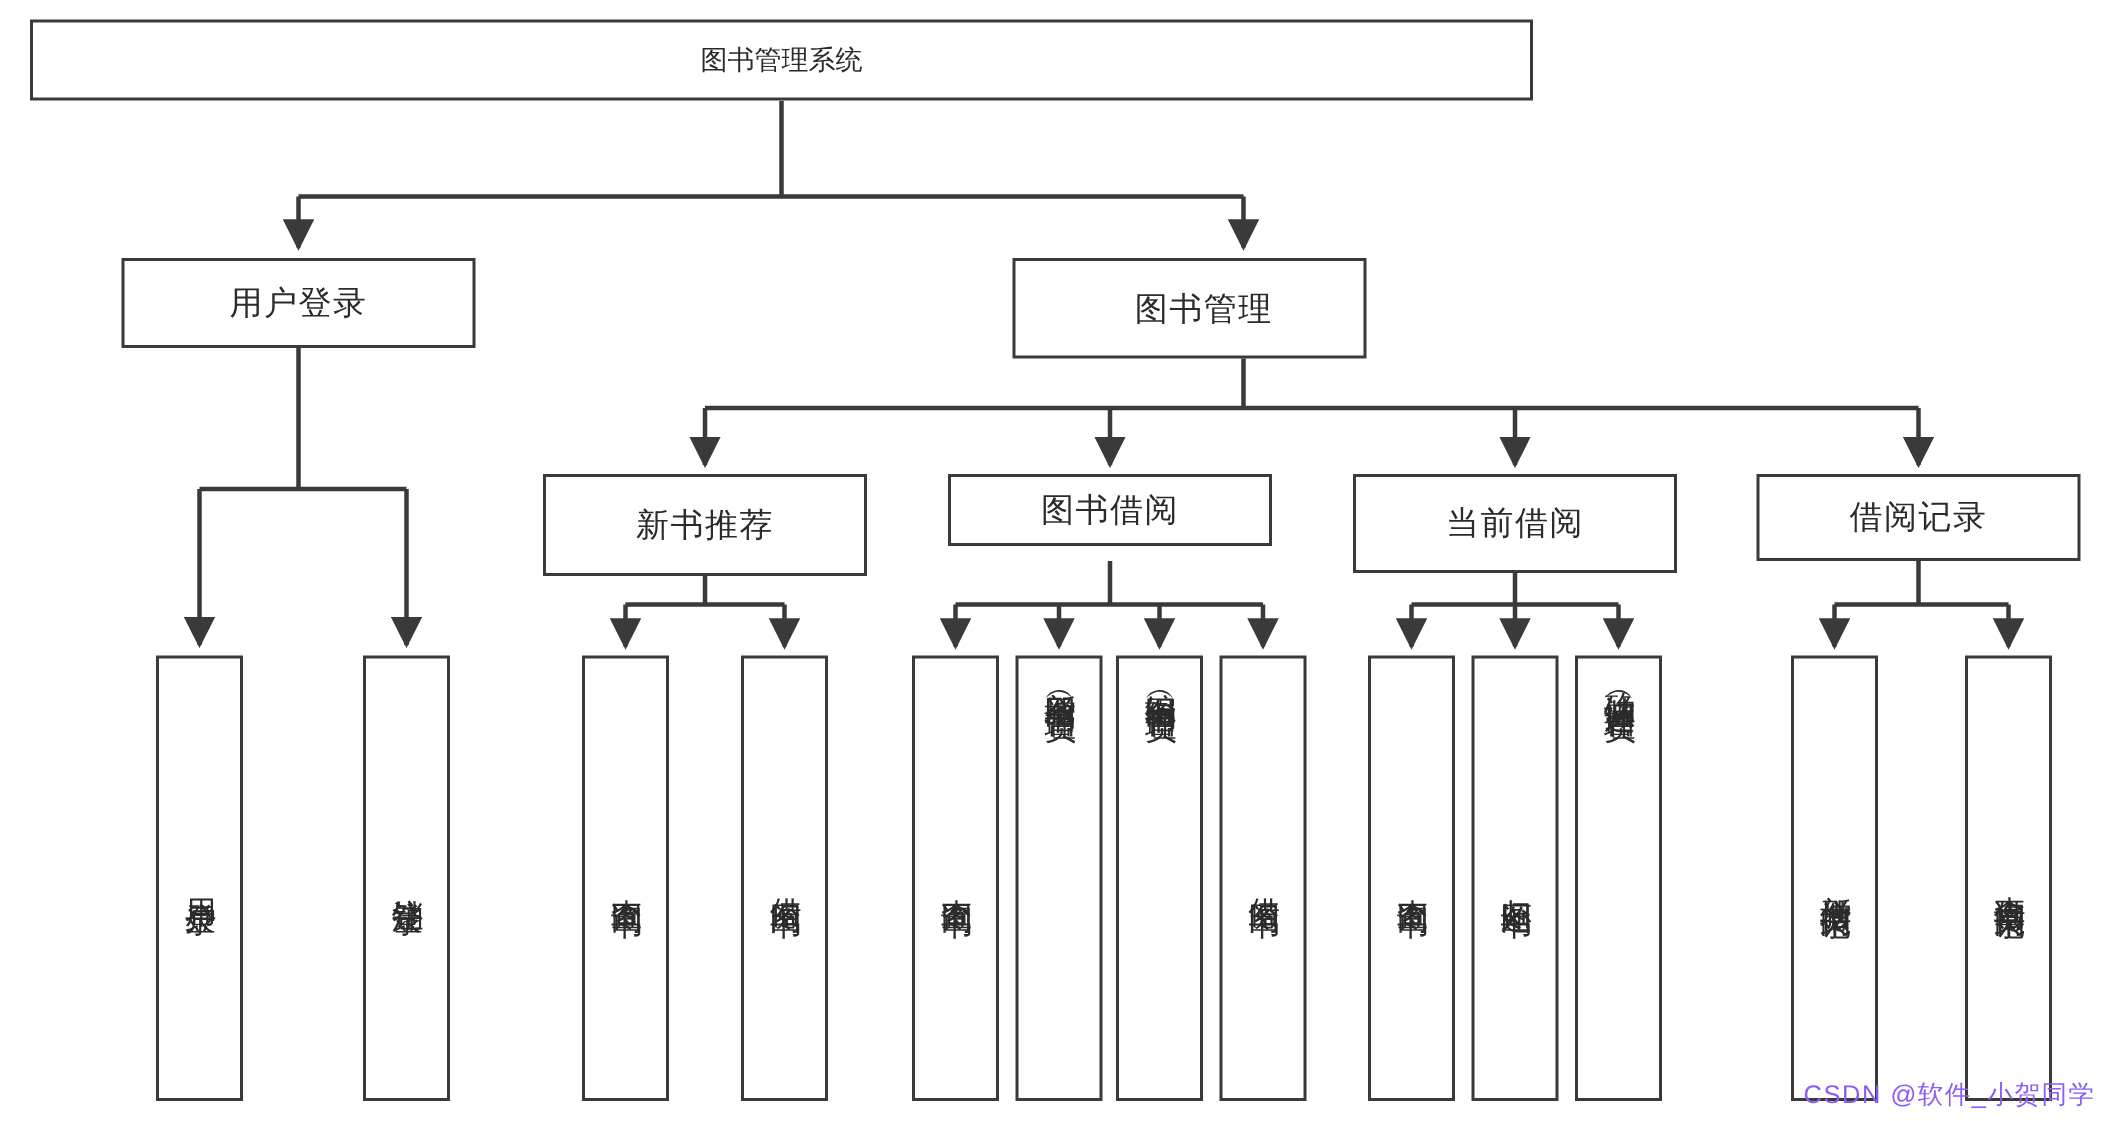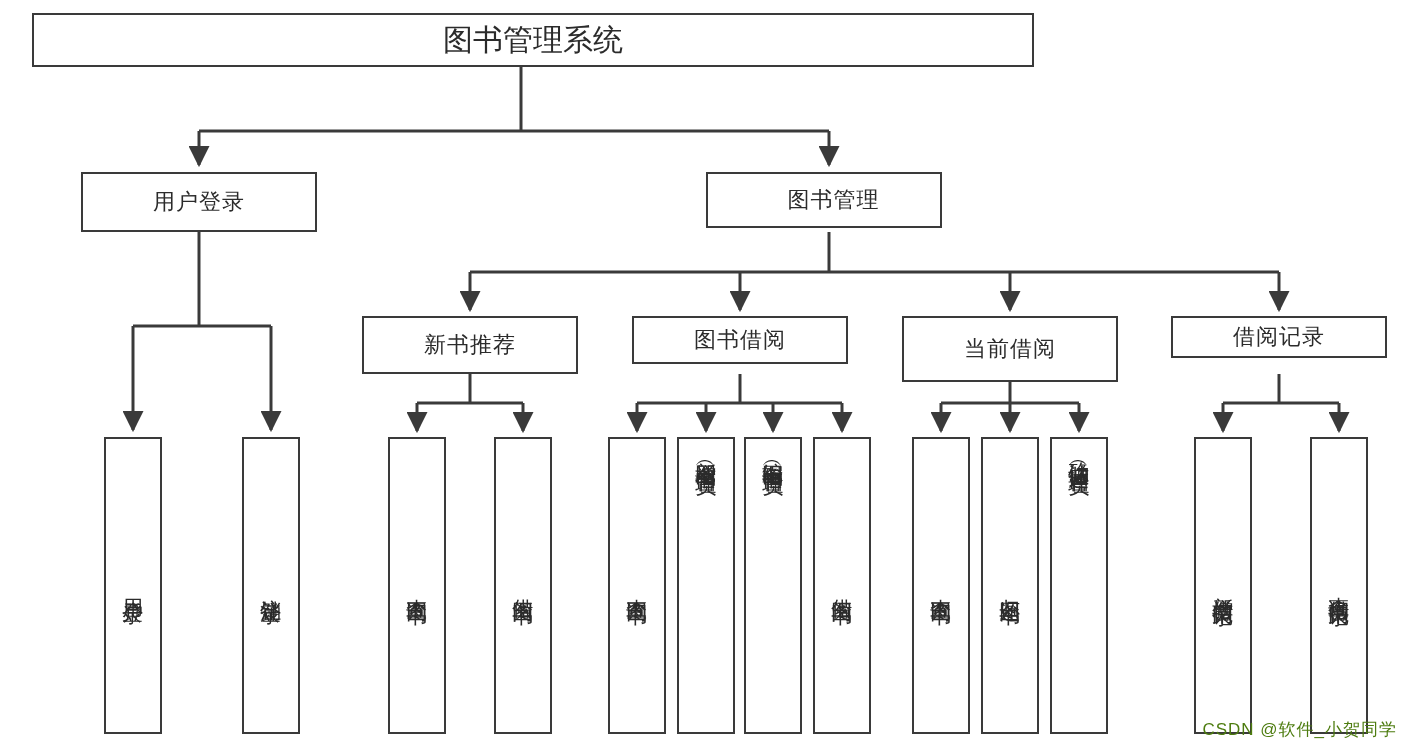--- a/index.html
+++ b/index.html
@@ -9,41 +9,41 @@
   }
   #stage{position:relative;width:1405px;height:747px;background:#fff;}
   svg#wires{position:absolute;left:0;top:0;width:1405px;height:747px;}
   .node{
     position:absolute;box-sizing:border-box;
     border:2px solid #3a3a3a;background:#ffffff;
     display:flex;align-items:center;justify-content:center;
     color:#2b2b2b;
   }
   .node.h{font-size:22px;letter-spacing:1px;}
-  .node.title{font-size:30px;margin-left:12px;}
+  .node.title{font-size:18px;}
   .leaf{
     position:absolute;box-sizing:border-box;
     border:2px solid #3a3a3a;background:#ffffff;
     display:flex;justify-content:center;
     color:#2b2b2b;
   }
   .leaf .vtxt{
     writing-mode:vertical-rl;
     text-orientation:upright;
     font-size:21px;
     line-height:1.32;
     letter-spacing:2px;
     white-space:nowrap;
     color:#2b2b2b;
   }
   .leaf.center{align-items:center;}
   .leaf.top{align-items:flex-start;padding-top:6px;}
   .watermark{
     position:absolute;right:8px;bottom:6px;
-    font-size:17px;color:#4d7c0f;letter-spacing:1px;
+    font-size:17px;color:#8b5cf6;letter-spacing:1px;
     user-select:none;white-space:nowrap;
   }
 </style>
 </head>
 <body>
 
 <div id="stage">
 
   <svg id="wires" viewBox="0 0 1405 747" xmlns="http://www.w3.org/2000/svg">
     <defs>
@@ -95,34 +95,34 @@
     </g>
   </svg>
 
   <div class="node title" style="left:20px;top:13px;width:1002px;height:54px;">
     <span>图书管理系统</span>
   </div>
 
   <div class="node h" style="left:81px;top:172px;width:236px;height:60px;">
     <span>用户登录</span>
   </div>
-  <div class="node h" style="left:706px;top:172px;width:236px;height:56px;padding-left:19px;">
+  <div class="node h" style="left:675px;top:172px;width:236px;height:67px;padding-left:19px;">
     <span>图书管理</span>
   </div>
 
-  <div class="node h" style="left:362px;top:316px;width:216px;height:58px;align-items:center;">
+  <div class="node h" style="left:362px;top:316px;width:216px;height:68px;align-items:center;">
     <span>新书推荐</span>
   </div>
   <div class="node h" style="left:632px;top:316px;width:216px;height:48px;">
     <span>图书借阅</span>
   </div>
   <div class="node h" style="left:902px;top:316px;width:216px;height:66px;">
     <span>当前借阅</span>
   </div>
-  <div class="node h" style="left:1171px;top:316px;width:216px;height:42px;">
+  <div class="node h" style="left:1171px;top:316px;width:216px;height:58px;">
     <span>借阅记录</span>
   </div>
 
   <div class="leaf center" style="left:104px;top:437px;width:58px;height:297px;">
     <span class="vtxt">用户登录</span>
   </div>
   <div class="leaf center" style="left:242px;top:437px;width:58px;height:297px;">
     <span class="vtxt">注销登录</span>
   </div>
 

